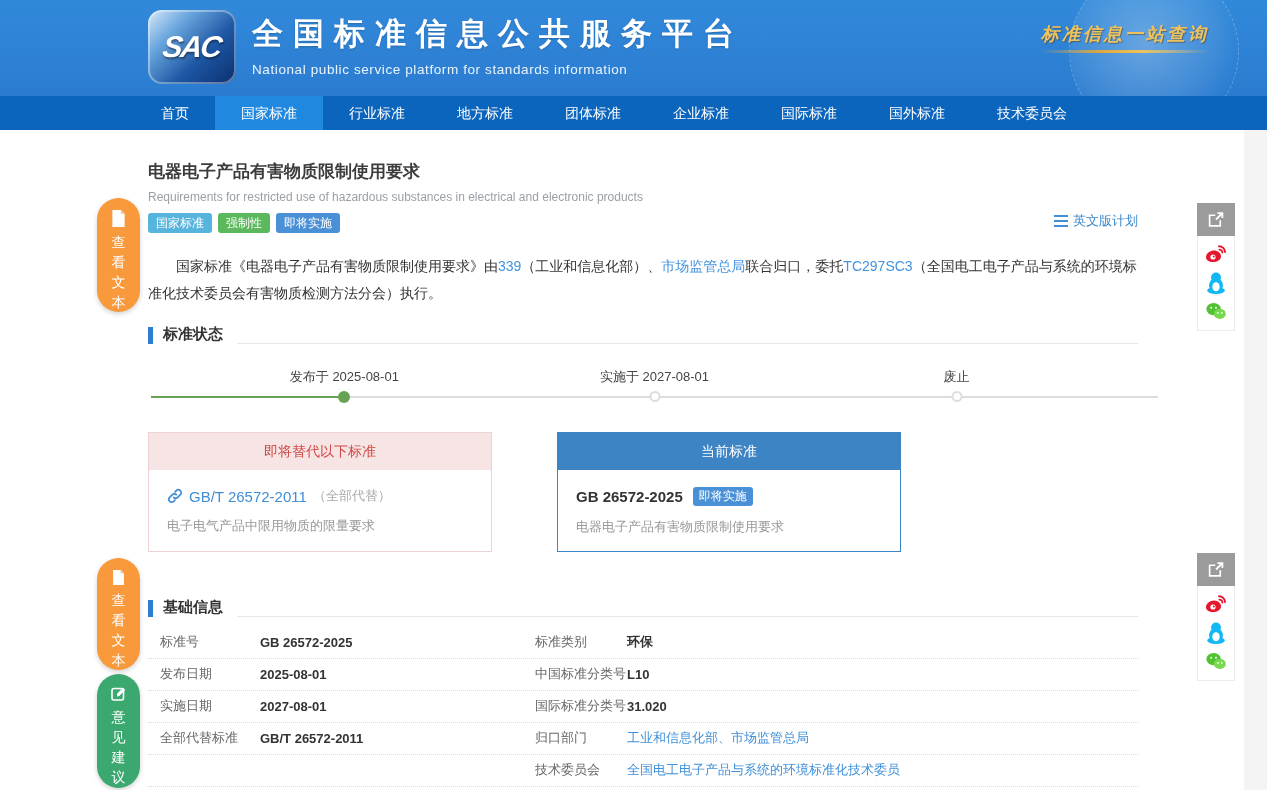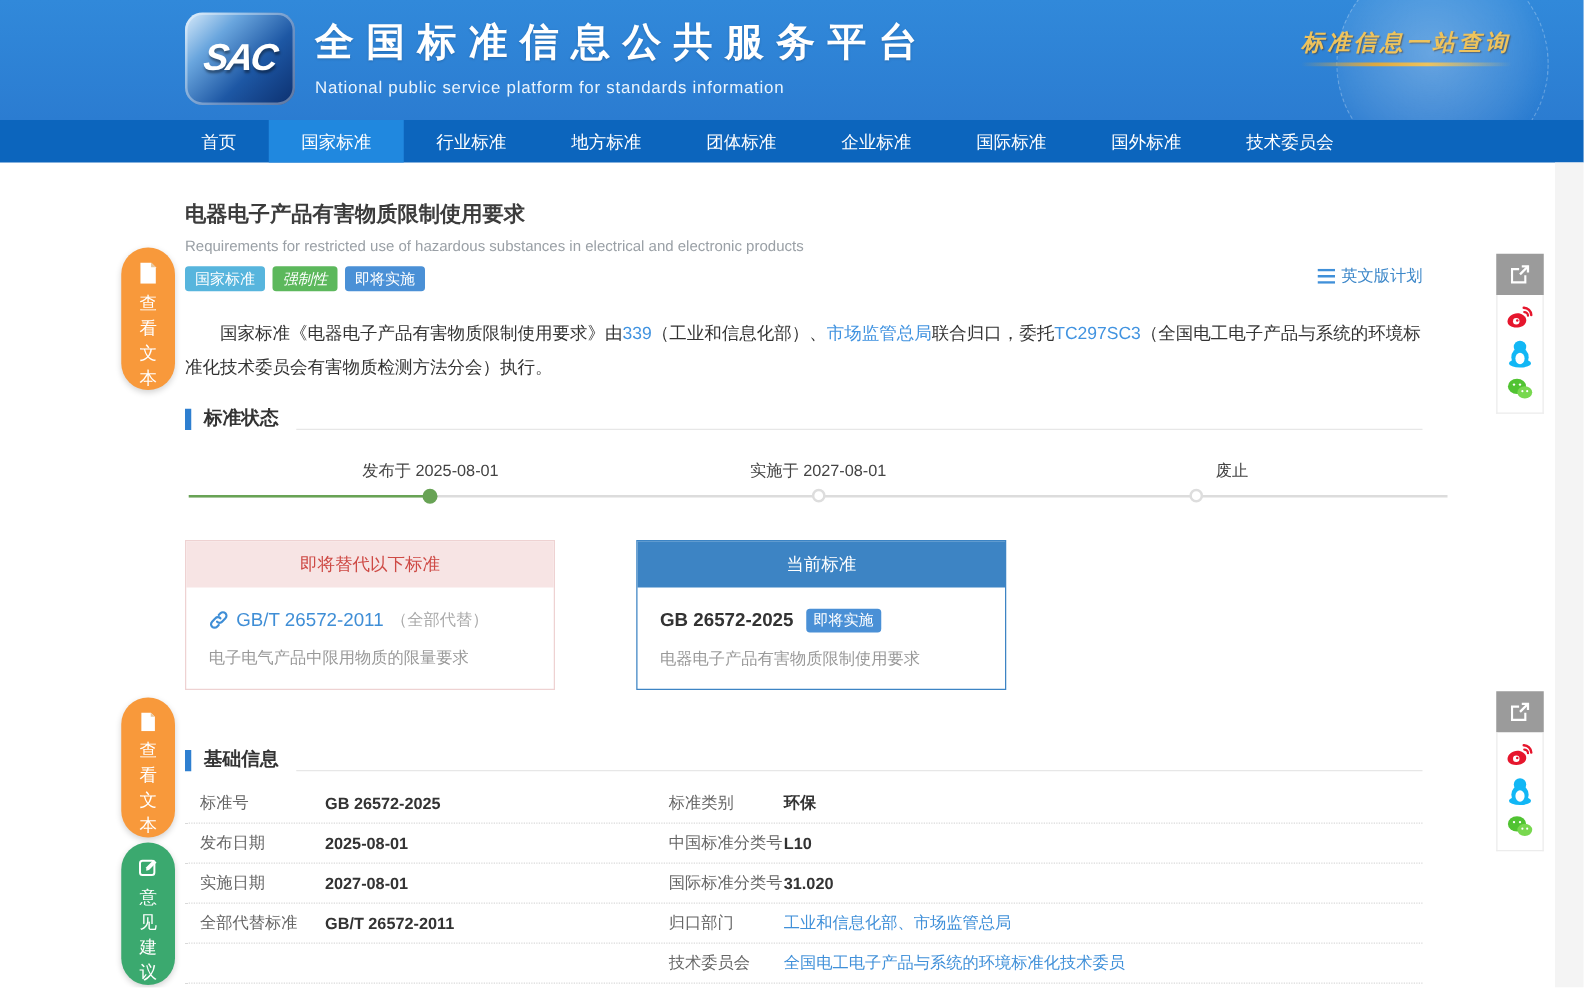--- a/index.html
+++ b/index.html
@@ -59,21 +59,21 @@
   .tl-line { position:absolute; left:3px; right:8px; top:40px; height:2px; background:#dcdcdc; }
   .tl-done { position:absolute; left:0; top:0; height:2px; background:#68a355; }
   .tl-dot { position:absolute; top:-5px; width:12px; height:12px; border-radius:50%;
     transform:translateX(-50%); background:#68a355; }
   .tl-dot.pending { width:11px; height:11px; background:#fff; border:2px solid #ddd; top:-5px; }
   .tl-label { position:absolute; top:-28px; transform:translateX(-50%); font-size:13px;
     color:#444; white-space:nowrap; }
 
   
   .cards { margin-top:20px; display:flex; gap:30px; }
-  .card { width:296px; background:#fff; }
+  .card { width:344px; background:#fff; }
   .card-head { height:37px; line-height:37px; text-align:center; font-size:14px; }
   .card-replace { border:1px solid #eed2d2; }
   .replace-head { background:#f7e4e4; color:#ce4a45; }
   .card-current { border:1px solid #3d84c4;margin-left:35px; }
   .current-head { background:#3d84c4; color:#fff; }
   .card-body { padding:17px 18px 15px; }
   .card-line1 { display:flex; align-items:center; gap:6px; }
   .card-link { color:#3f8ed6; font-size:15px; text-decoration:none; cursor:pointer; }
   .card-note { color:#aaa; font-size:13px; }
   .card-code { color:#333; font-size:15px; font-weight:600; }
@@ -138,21 +138,21 @@
     <div class="nav-item">团体标准</div>
     <div class="nav-item">企业标准</div>
     <div class="nav-item">国际标准</div>
     <div class="nav-item">国外标准</div>
     <div class="nav-item">技术委员会</div>
   </nav>
 
 <main class="container">
   <h1>电器电子产品有害物质限制使用要求</h1>
   <div class="title-en">Requirements for restricted use of hazardous substances in electrical and electronic products</div>
-  <div class="badges" id="badges"><span class="badge" style="background: rgb(87, 181, 221);">国家标准</span><span class="badge" style="background: rgb(92, 184, 92); font-style: italic;">强制性</span><span class="badge" style="background: rgb(74, 144, 214);">即将实施</span></div>
+  <div class="badges" id="badges"><span class="badge" style="background: rgb(87, 181, 221);">国家标准</span><span class="badge" style="background: rgb(92, 184, 92);">强制性</span><span class="badge" style="background: rgb(74, 144, 214);">即将实施</span></div>
 
   <a class="english-plan">
     <svg width="14" height="12" viewBox="0 0 14 12">
       <rect y="0" width="14" height="2" fill="#4090d9"></rect>
         <rect y="5" width="14" height="2" fill="#4090d9"></rect>
         <rect y="10" width="14" height="2" fill="#4090d9"></rect>
     </svg>
     <span>英文版计划</span>
   </a>
 
@@ -165,21 +165,21 @@
   </div>
 
   <div class="timeline">
     <div class="tl-line" id="tl-line">
         <div class="tl-done" style="width: 19.2%;"></div>
         <div class="tl-dot" style="left: 19.2%;"></div>
         <div class="tl-label" style="left: 19.2%;">发布于 2025-08-01</div>
         <div class="tl-dot pending" style="left: 50%;"></div>
         <div class="tl-label" style="left: 50%;">实施于 2027-08-01</div>
         <div class="tl-dot pending" style="left: 80%;"></div>
-        <div class="tl-label" style="left: 80%; margin-left: 29px;">废止</div>
+        <div class="tl-label" style="left: 80%;">废止</div>
       </div>
   </div>
 
   <div class="cards">
     <div class="card card-replace">
       <div class="card-head replace-head">即将替代以下标准</div>
       <div class="card-body">
         <div class="card-line1">
           <svg width="16" height="16" viewBox="0 0 24 24">
             <path d="M10 14a4 4 0 0 0 6 0l4-4a4 4 0 0 0-6-6l-2 2" stroke="#3f8ed6" stroke-width="2.6" fill="none" stroke-linecap="round"></path>

